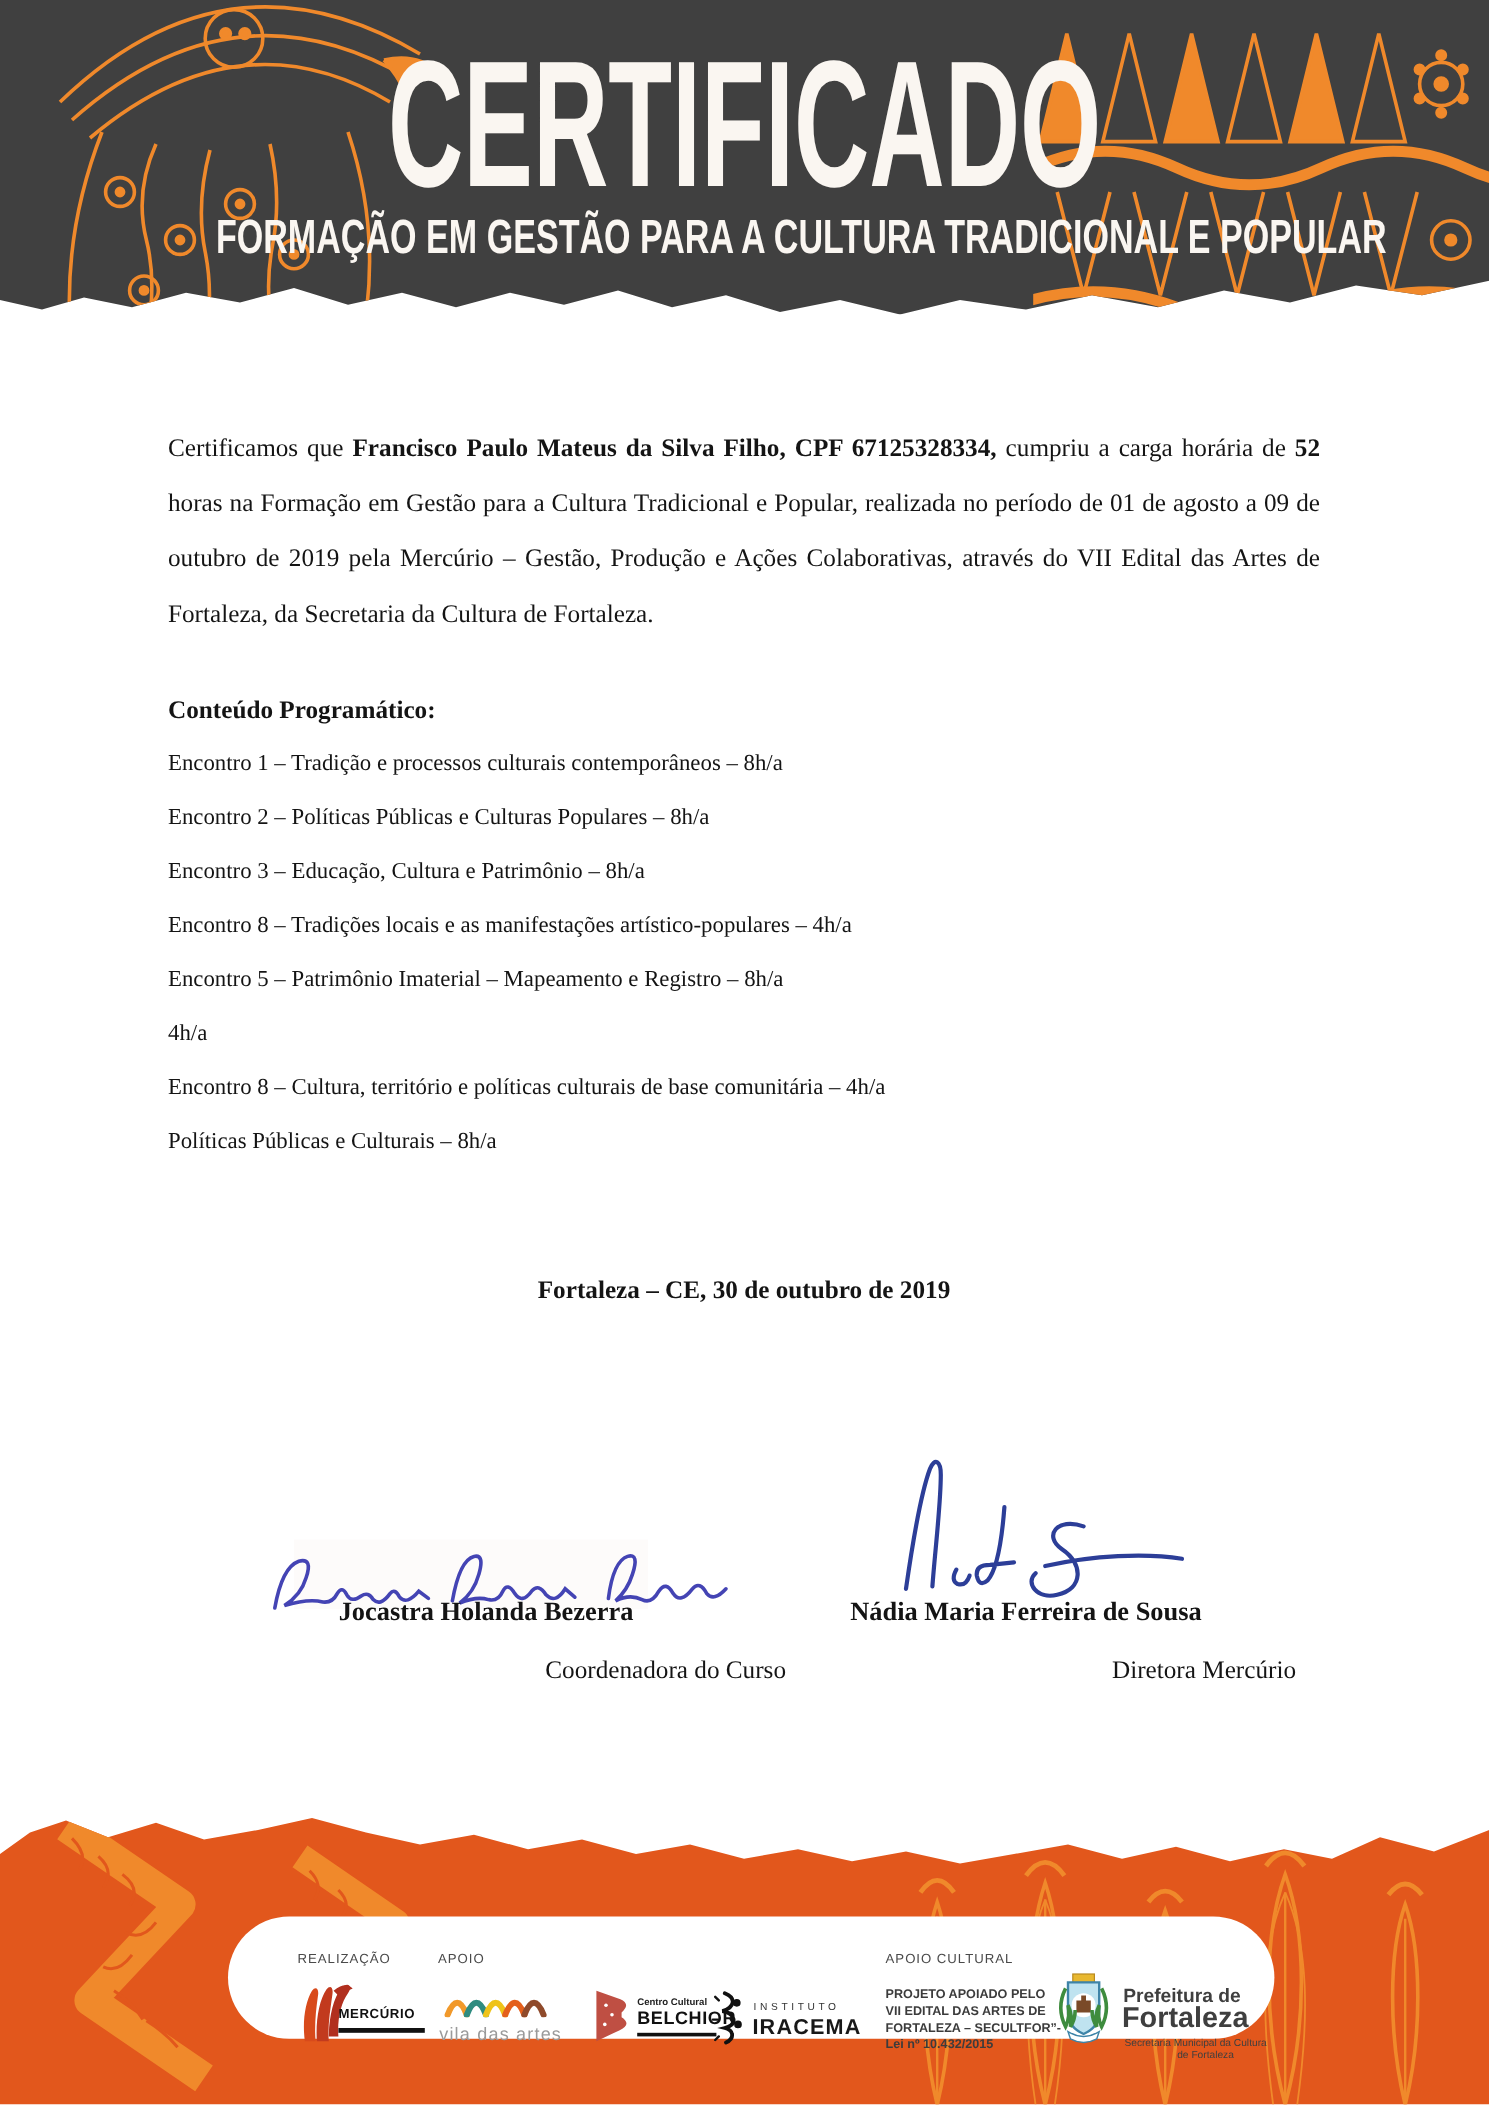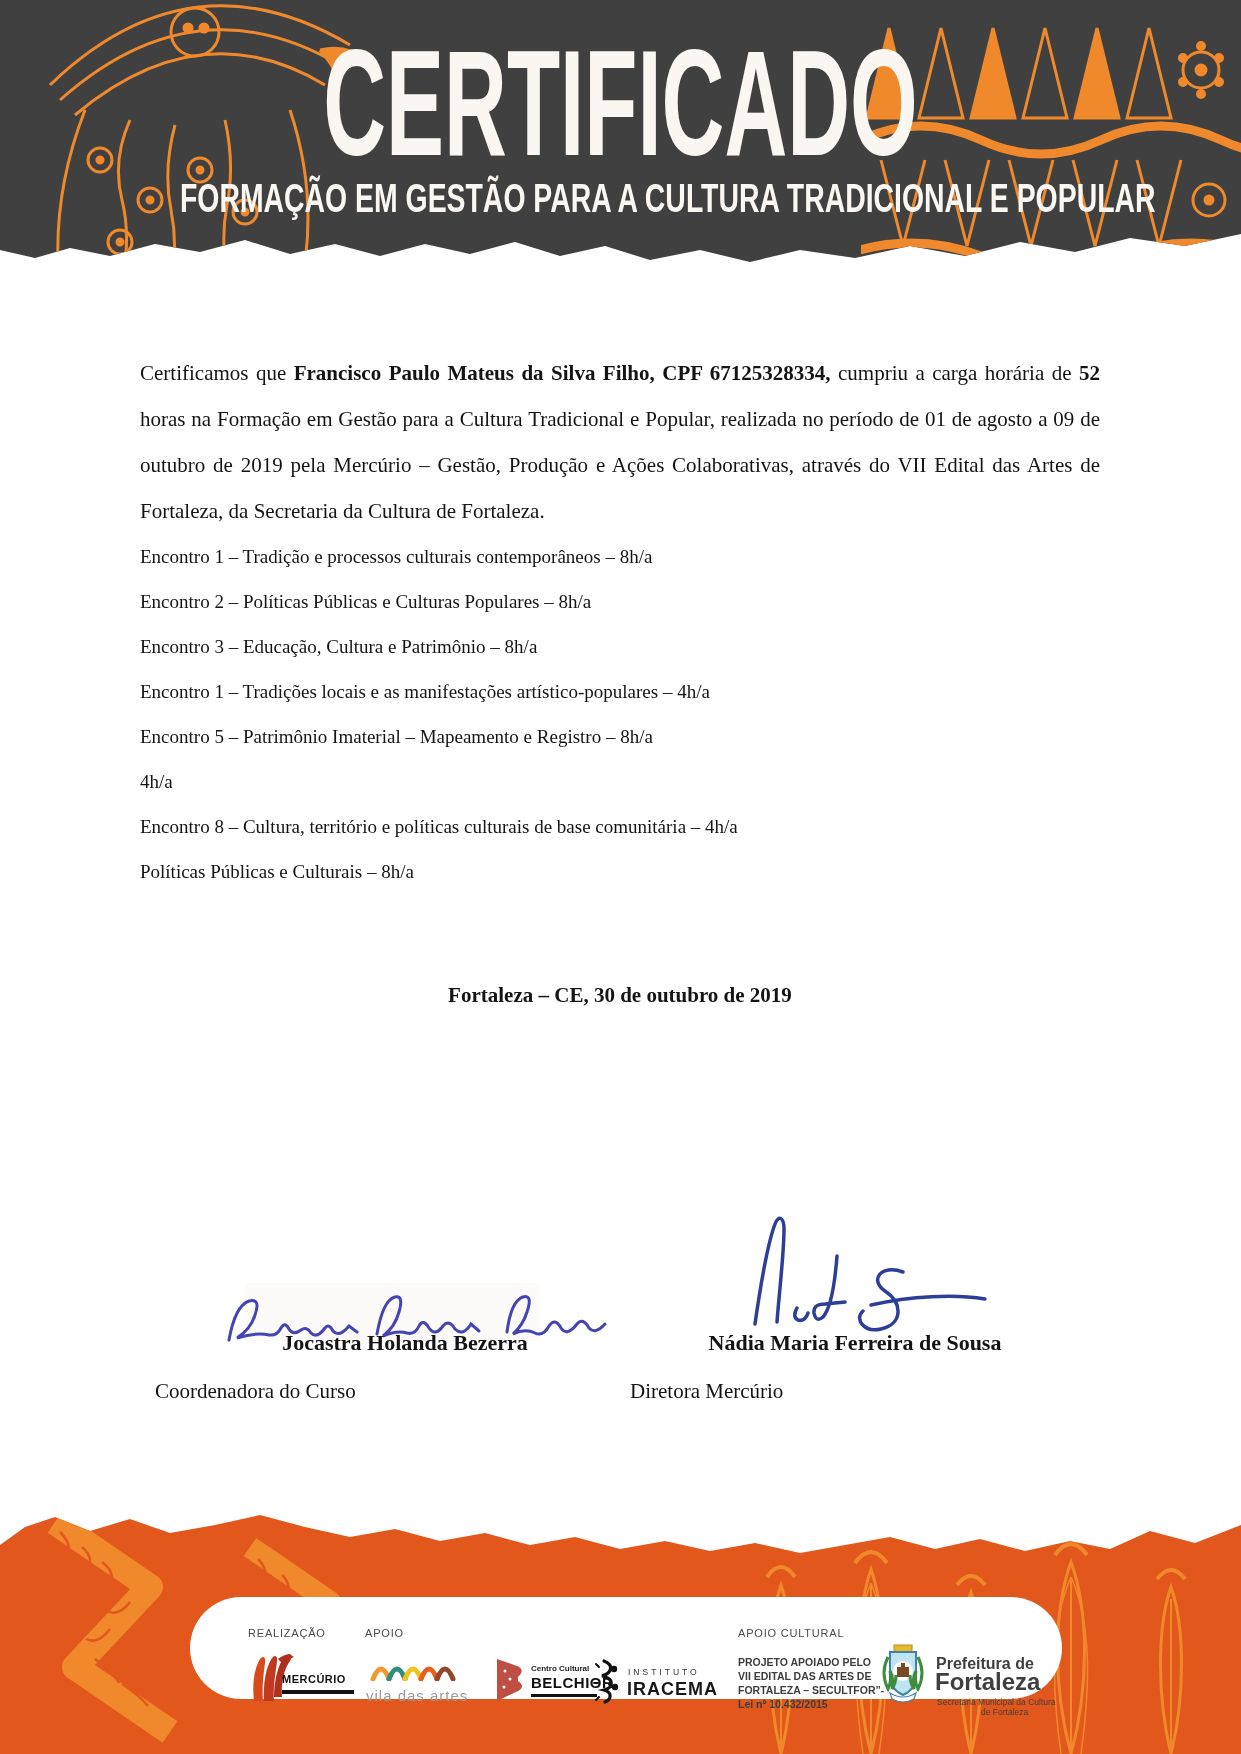--- a/index.html
+++ b/index.html
@@ -26,21 +26,21 @@
   .para{margin:350px 0 0 0;font-size:21px;line-height:46px;text-align:justify;}
   .para b{font-weight:700;}
   .section-heading{margin:34px 0 0 0;font-size:21px;line-height:46px;font-weight:700;}
   .program-line{margin:0;font-size:19px;line-height:45px;}
   .date-line{margin:78px 0 0 0;font-size:21px;line-height:46px;font-weight:700;text-align:center;}
 
   
   .sig-paper{position:absolute;left:245px;top:1283px;width:295px;height:58px;background:#fdfbfa;}
   .sig-svg{position:absolute;}
   .sig-name{position:absolute;font-size:22px;font-weight:700;text-align:center;line-height:26px;}
-  .sig-role{position:absolute;font-size:21px;text-align:left;line-height:26px;}
+  .sig-role{position:absolute;font-size:21px;text-align:right;line-height:26px;}
   .col-left{left:155px;width:500px;}
   .col-right{left:630px;width:450px;}
   .row-name{top:1330px;}
   .row-role{top:1378px;}
 
   
   .footer{position:absolute;left:0;top:1507px;width:1241px;height:247px;background:#E2571C;
     clip-path:polygon(0 38px,25px 20px,55px 10px,90px 24px,130px 12px,170px 26px,215px 18px,
       260px 8px,305px 20px,350px 30px,395px 22px,440px 34px,485px 26px,530px 38px,575px 30px,
       620px 42px,665px 34px,710px 44px,755px 36px,800px 46px,845px 38px,890px 30px,935px 42px,
@@ -121,24 +121,25 @@
       <circle cx="348" cy="200" r="16"></circle>
       <circle cx="348" cy="200" r="4" fill="#F0892B"></circle>
     </svg>
     <h1 class="h-title">CERTIFICADO</h1>
     <div class="h-sub">FORMAÇÃO EM GESTÃO PARA A CULTURA TRADICIONAL E POPULAR</div>
   </div>
 
   <div class="content">
     <p class="para"><span>Certificamos que </span><b>Francisco Paulo Mateus da Silva Filho, CPF 67125328334,</b><span> cumpriu a carga horária de </span><b>52</b><span> horas na Formação em Gestão para a Cultura Tradicional e Popular, realizada no período de 01 de agosto a 09 de outubro de 2019 pela Mercúrio – Gestão, Produção e Ações Colaborativas, através do VII Edital das Artes de Fortaleza, da Secretaria da Cultura de Fortaleza.</span></p>
 
+    <p class="section-heading">Conteúdo Programático:</p>
     <p class="program-line">Encontro 1 – Tradição e processos culturais contemporâneos – 8h/a</p>
     <p class="program-line">Encontro 2 – Políticas Públicas e Culturas Populares – 8h/a</p>
     <p class="program-line">Encontro 3 – Educação, Cultura e Patrimônio – 8h/a</p>
-    <p class="program-line">Encontro 1 – Tradições locais e as manifestações artístico-populares – 4h/a</p>
+    <p class="program-line">Encontro 8 – Tradições locais e as manifestações artístico-populares – 4h/a</p>
     <p class="program-line">Encontro 5 – Patrimônio Imaterial – Mapeamento e Registro – 8h/a</p>
     <p class="program-line">4h/a</p>
     <p class="program-line">Encontro 8 – Cultura, território e políticas culturais de base comunitária – 4h/a</p>
     <p class="program-line">Políticas Públicas e Culturais – 8h/a</p>
 
     <p class="date-line">Fortaleza – CE, 30 de outubro de 2019</p>
   </div>
 
   <div class="sig-paper"></div>
 

